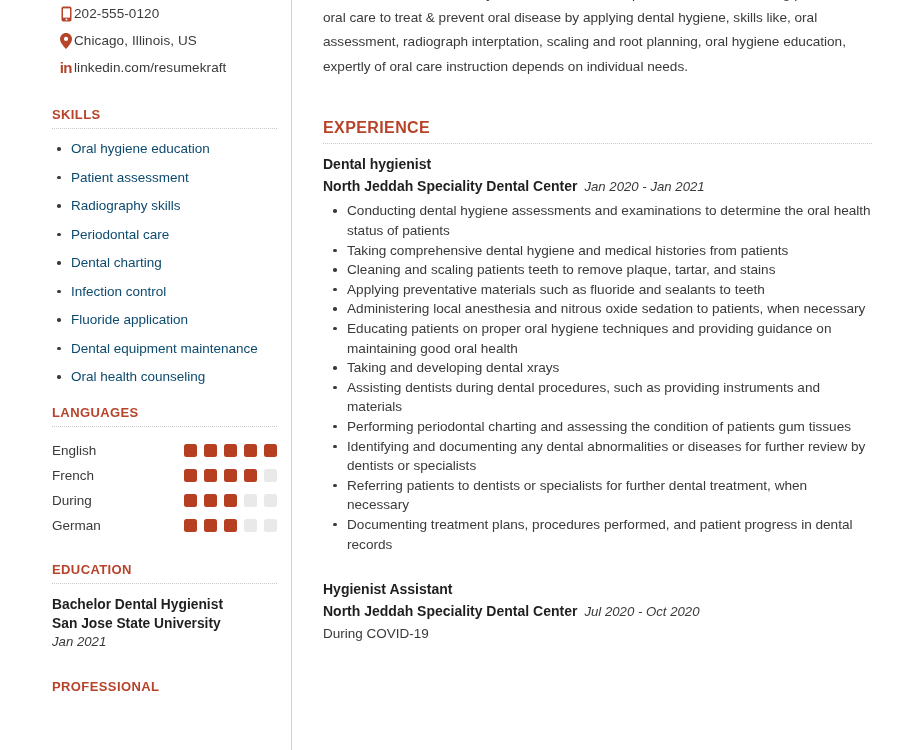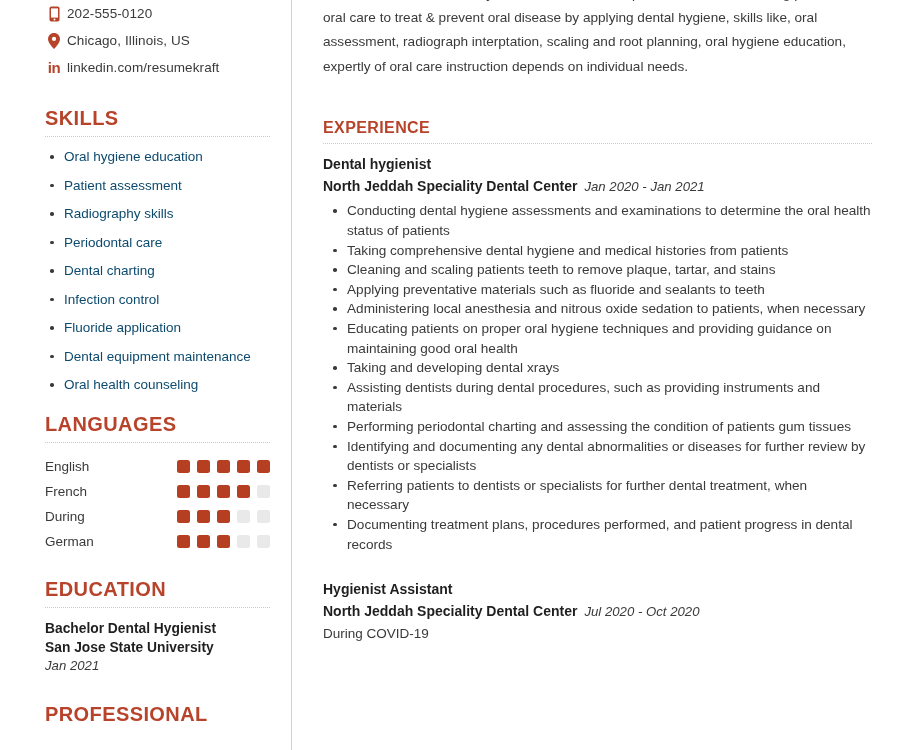--- a/index.html
+++ b/index.html
@@ -24,59 +24,59 @@
     left: 291px;
     top: 0;
     width: 1px;
     height: 750px;
     background: #d2d2d2;
   }
 
   
   .sidebar {
     position: absolute;
-    left: 1px; top: 0;
+    left: 8px; top: 0;
     width: 291px;
     height: 750px;
     padding: 0 22px 0 44px;
   }
 
   .contact-list { padding-top: 0; }
   .contact-row {
     display: flex;
     align-items: center;
     height: 27px;
     margin-left: -2px;
   }
   .contact-icon {
     width: 22px;
     min-width: 22px;
     display: flex;
     align-items: center;
-    justify-content: center;
+    justify-content: flex-end;
     color: #b7432a;
   }
   .contact-icon svg { display: block; }
   .contact-text {
     font-size: 13.5px;
     color: #3a3a3a;
     letter-spacing: 0.1px;
     padding-left: 2px;
   }
   .li-badge {
     font-weight: bold;
     font-size: 15px;
     color: #b7432a;
     line-height: 1;
     letter-spacing: -0.5px;
   }
 
   
   .sec-head {
-    font-size: 20px;
+    font-size: 13px;
     font-weight: bold;
     color: #b7432a;
     letter-spacing: 0.4px;
     margin-bottom: 6px;
   }
   .dotted {
     height: 1px;
     border-top: 1px dotted #c9c9c9;
     margin-bottom: 11px;
   }

